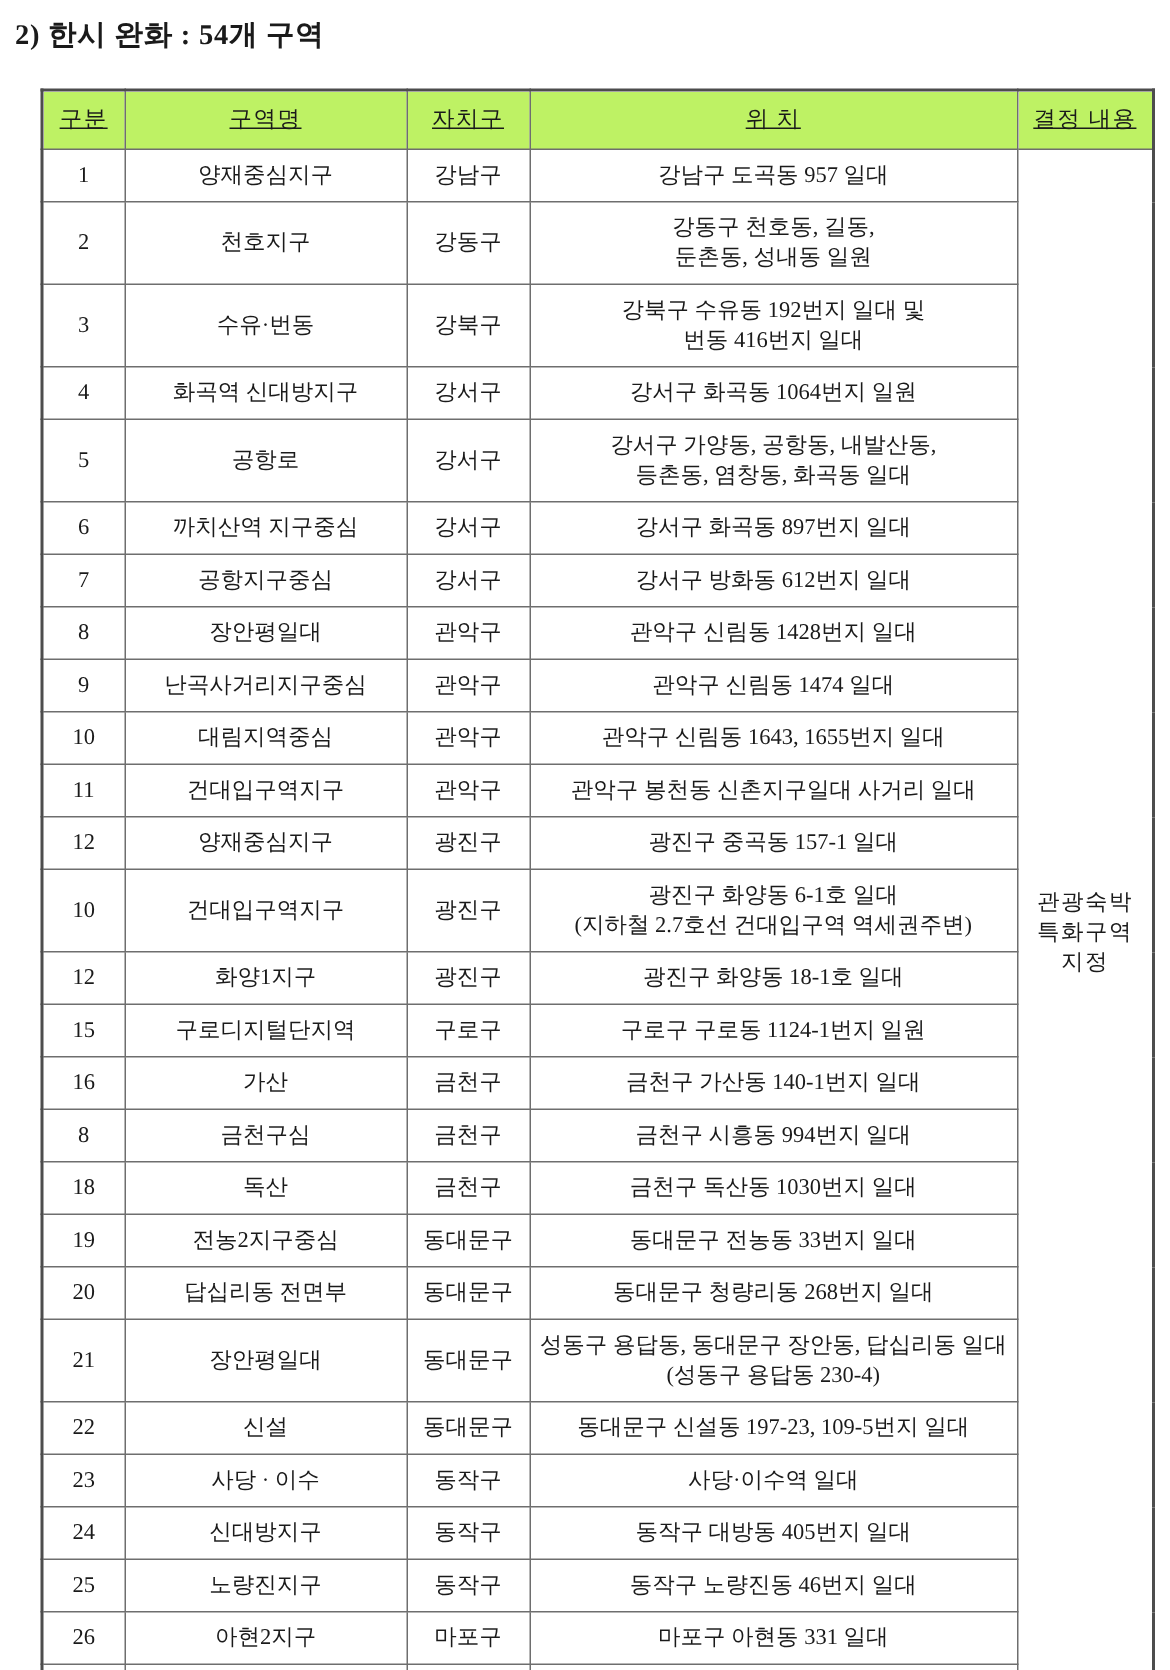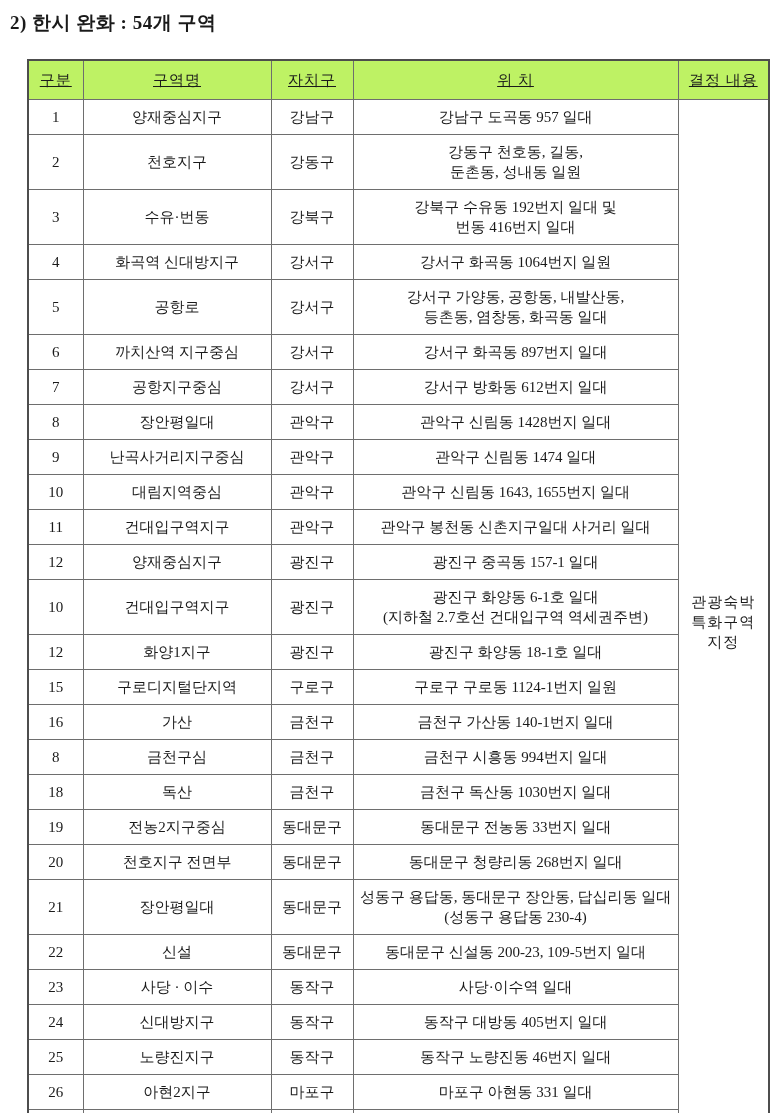--- a/index.html
+++ b/index.html
@@ -199,36 +199,36 @@
       <td class="c-loc">금천구 독산동 1030번지 일대</td>
     </tr>
         <tr>
       <td class="c-no">19</td>
       <td class="c-name">전농2지구중심</td>
       <td class="c-gu">동대문구</td>
       <td class="c-loc">동대문구 전농동 33번지 일대</td>
     </tr>
         <tr>
       <td class="c-no">20</td>
-      <td class="c-name">천호지구 전면부</td>
+      <td class="c-name">답십리동 전면부</td>
       <td class="c-gu">동대문구</td>
       <td class="c-loc">동대문구 청량리동 268번지 일대</td>
     </tr>
         <tr>
       <td class="c-no">21</td>
       <td class="c-name">장안평일대</td>
       <td class="c-gu">동대문구</td>
       <td class="c-loc">성동구 용답동, 동대문구 장안동, 답십리동 일대
 (성동구 용답동 230-4)</td>
     </tr>
         <tr>
       <td class="c-no">22</td>
       <td class="c-name">신설</td>
       <td class="c-gu">동대문구</td>
-      <td class="c-loc">동대문구 신설동 200-23, 109-5번지 일대</td>
+      <td class="c-loc">동대문구 신설동 197-23, 109-5번지 일대</td>
     </tr>
         <tr>
       <td class="c-no">23</td>
       <td class="c-name">사당 · 이수</td>
       <td class="c-gu">동작구</td>
       <td class="c-loc">사당·이수역 일대</td>
     </tr>
         <tr>
       <td class="c-no">24</td>
       <td class="c-name">신대방지구</td>

